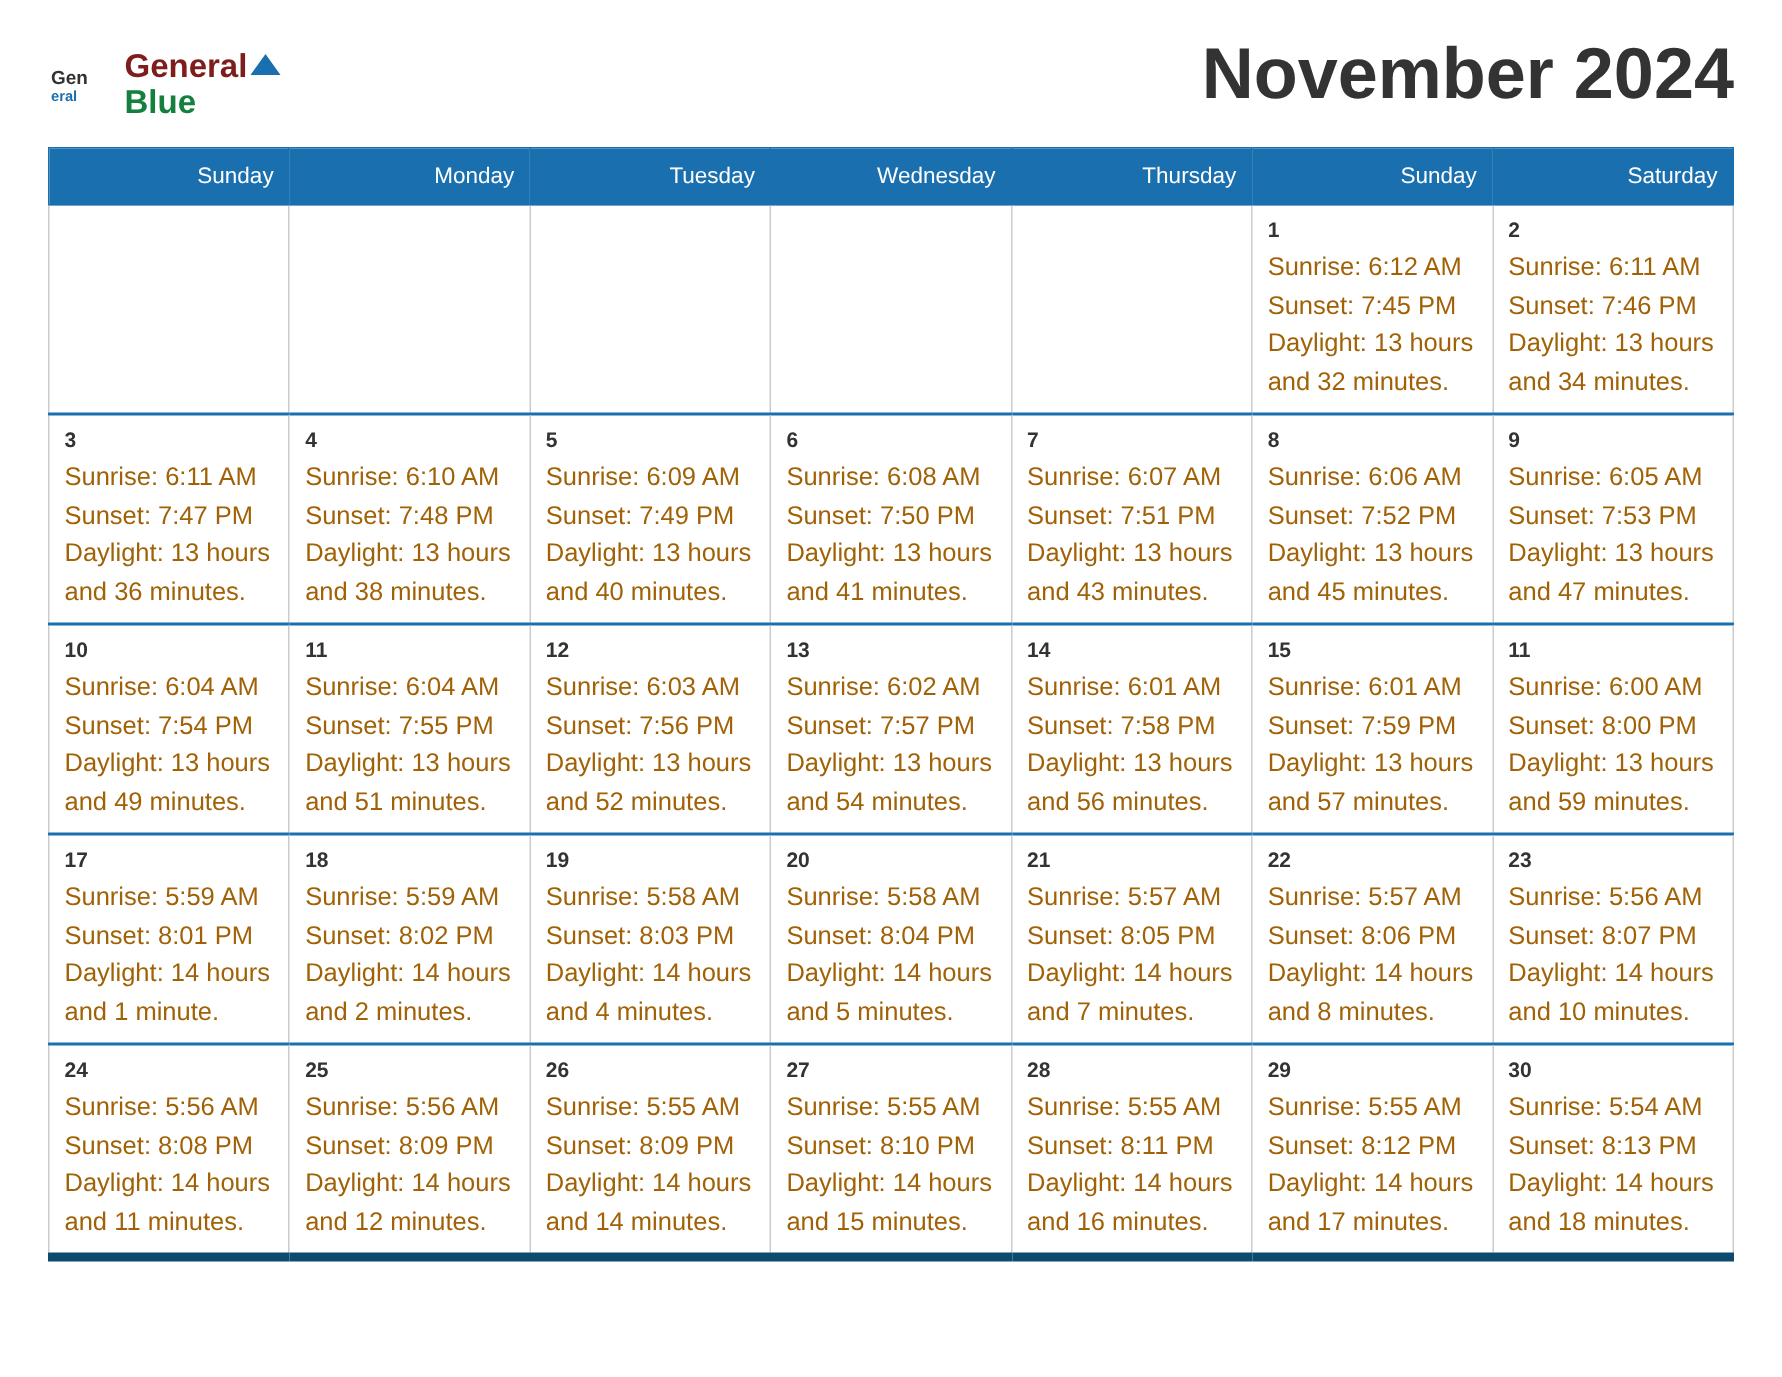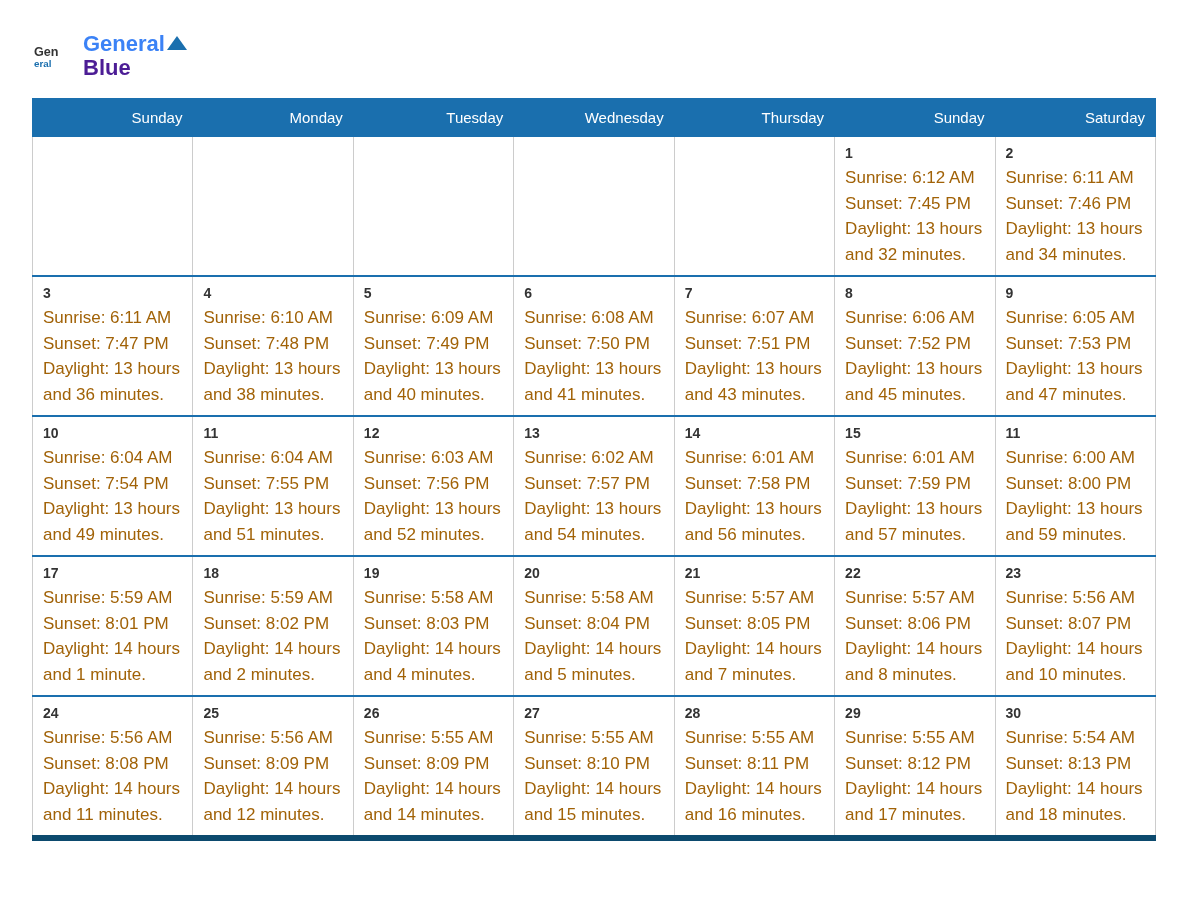--- a/index.html
+++ b/index.html
@@ -94,26 +94,27 @@
 <body>
 
 <div class="header-area">
   <div class="logo">
     <svg class="logo-icon" viewBox="0 0 40 40" xmlns="http://www.w3.org/2000/svg">
       <text x="0" y="20" font-size="18" font-weight="bold" fill="#333" font-family="Arial">Gen</text>
       <text x="0" y="36" font-size="14" font-weight="bold" fill="#1a6fae" font-family="Arial">eral</text>
     </svg>
     <div>
       <div style="line-height:1.1;">
-        <span style="color:#3b82f6; font-size:22px; font-weight:bold;">General</span><span style="display:inline-block;width:0;height:0;border-left:10px solid transparent;border-right:10px solid transparent;border-bottom:14px solid #1a6fae;margin:0 2px;vertical-align:middle;transform:translateY(-2px);"></span>
+        <span style="color:#7f1d1d; font-size:22px; font-weight:bold;">General</span><span style="display:inline-block;width:0;height:0;border-left:10px solid transparent;border-right:10px solid transparent;border-bottom:14px solid #1a6fae;margin:0 2px;vertical-align:middle;transform:translateY(-2px);"></span>
       </div>
-      <div style="color:#4c1d95; font-size:22px; font-weight:bold; line-height:1.1;">Blue</div>
+      <div style="color:#15803d; font-size:22px; font-weight:bold; line-height:1.1;">Blue</div>
     </div>
   </div>
   <div class="title-area">
+    <div class="month-title">November 2024</div>
   </div>
 </div>
 
 <table class="calendar-table">
   <thead>
     <tr>
     <th>Sunday</th>
         <th>Monday</th>
         <th>Tuesday</th>
         <th>Wednesday</th>

